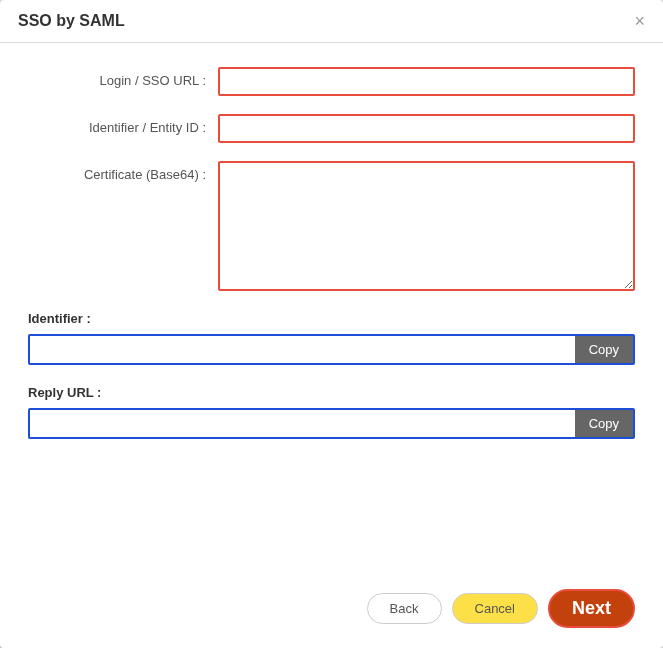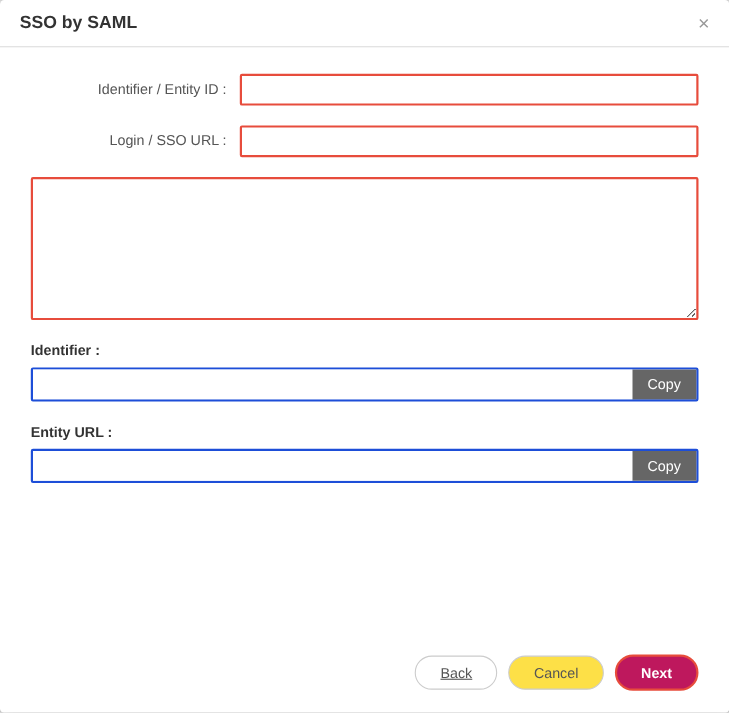--- a/index.html
+++ b/index.html
@@ -135,40 +135,39 @@
     }
 
     .btn-back {
       background: #fff;
       color: #555;
       border: 1px solid #ccc;
       border-radius: 20px;
       padding: 7px 22px;
       font-size: 13px;
       cursor: pointer;
-      text-decoration: underline;
     }
 
     .btn-cancel {
       background: #fde047;
       color: #555;
       border: 1px solid #ccc;
       border-radius: 20px;
       padding: 7px 22px;
       font-size: 13px;
       cursor: pointer;
     }
 
     .btn-next {
-      background: #be185d;
+      background: #c2410c;
       color: #fff;
       border: 2px solid #e74c3c;
       border-radius: 20px;
       padding: 7px 22px;
-      font-size: 13px;
+      font-size: 18px;
       cursor: pointer;
       font-weight: bold;
     }
 
     .divider {
       margin: 10px 0 14px 0;
       border: none;
     }
   </style>
 </head>
@@ -176,42 +175,43 @@
 
 <div class="modal">
   <div class="modal-header">
     <span class="modal-title">SSO by SAML</span>
     <button class="close-btn">×</button>
   </div>
 
   <div class="modal-body">
 
     <div class="form-group">
+      <label class="form-label">Login / SSO URL :</label>
+      <input class="form-input" type="text" value="" style="">
+    </div>
+
+    <div class="form-group">
       <label class="form-label">Identifier / Entity ID :</label>
       <input class="form-input" type="text" value="" style="">
     </div>
 
     <div class="form-group">
-      <label class="form-label">Login / SSO URL :</label>
-      <input class="form-input" type="text" value="" style="">
-    </div>
-
-    <div class="form-group">
+      <label class="form-label">Certificate (Base64) :</label>
       <textarea class="form-textarea" style=""></textarea>
     </div>
 
     <div class="divider"></div>
 
     <div class="section-label">Identifier :</div>
     <div class="copy-field-wrapper">
       <input class="copy-field-input" type="text" value="" style="">
       <button class="copy-btn">Copy</button>
     </div>
 
-    <div class="section-label">Entity URL :</div>
+    <div class="section-label">Reply URL :</div>
     <div class="copy-field-wrapper">
       <input class="copy-field-input" type="text" value="" style="">
       <button class="copy-btn">Copy</button>
     </div>
 
   </div>
 
   <div class="modal-footer">
     <button class="btn-back">Back</button>
     <button class="btn-cancel">Cancel</button>

